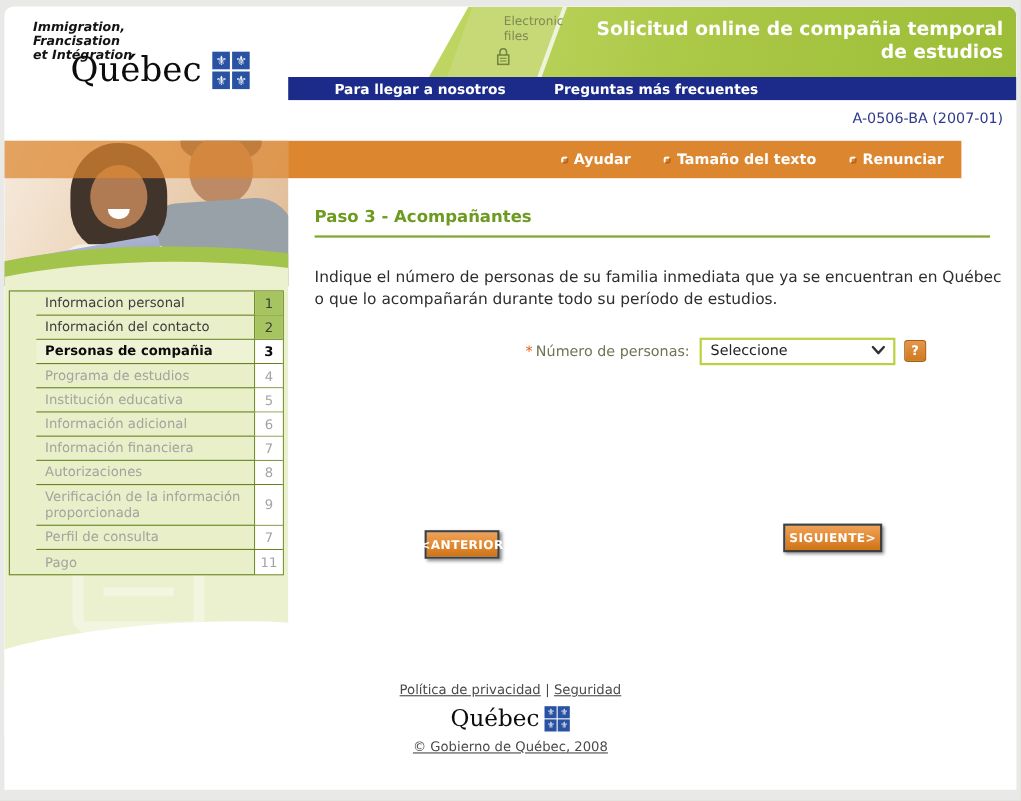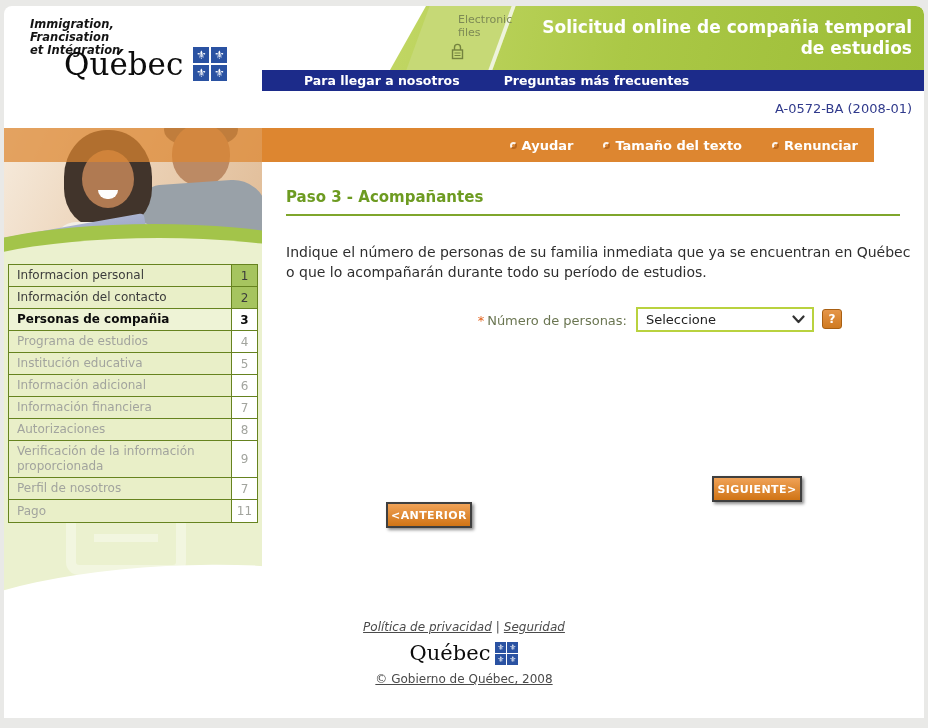--- a/index.html
+++ b/index.html
@@ -66,21 +66,21 @@
   .swoosh-pale{position:absolute;left:-72px;top:110px;width:454px;height:102px;
                border-radius:50%;background:#ebf1cf;}
   .photo-overlay{position:absolute;left:0;top:0;width:100%;height:34px;background:rgba(221,134,48,.72);}
 
   
   .sidebar{position:absolute;left:0;top:254px;width:258px;height:362px;background:#ebf1cf;}
   .side-swoosh{position:absolute;left:-70px;bottom:-56px;width:470px;height:112px;
                border-radius:50%;background:#fff;transform:rotate(-3deg);}
   .lock-wm{position:absolute;left:52px;top:150px;opacity:.55;}
   .steps{position:absolute;left:4px;top:4px;width:250px;border:1px solid #66831f;background:#e9efc8;}
-  .srow{display:flex;border-bottom:1px solid #66831f;min-height:22px;cursor:pointer;}
+  .srow{display:flex;border-bottom:1px solid #66831f;min-height:22px;cursor:pointer;margin-left:24px;}
   .srow:last-child{border-bottom:none;}
   .slabel{flex:1;padding:3px 4px 3px 8px;font-size:12px;line-height:15px;color:#3c3c3c;
           border-right:1px solid #66831f;display:flex;align-items:center;}
   .snum{width:25px;display:flex;align-items:center;justify-content:center;
         font-size:12px;color:#3c3c3c;background:#fff;}
   .srow.done .snum{background:#a6c45f;}
   .srow.current .slabel{font-weight:bold;color:#0c0c0c;background:#eef3d6;}
   .srow.current .snum{font-weight:bold;color:#0c0c0c;}
   .srow.todo .slabel,.srow.todo .snum{color:#a2a49e;}
 
@@ -95,27 +95,27 @@
           border:2px solid #b9d23f;display:flex;align-items:center;justify-content:space-between;
           padding:0 7px 0 8px;font-size:13px;color:#222;cursor:pointer;}
   .help-btn{position:absolute;left:818px;top:303px;width:20px;height:20px;
             background:linear-gradient(#e5964a,#cf7a20);border:1px solid #a85f12;border-radius:3px;
             color:#fff;font-weight:bold;font-size:12px;display:flex;align-items:center;
             justify-content:center;cursor:pointer;}
   .btn{position:absolute;height:26px;border:2px solid #3f3f3f;
        background:linear-gradient(#f0a257,#d07415);color:#fff;font-weight:bold;font-size:11px;
        letter-spacing:.4px;box-shadow:2px 2px 3px rgba(0,0,0,.45);display:flex;
        align-items:center;justify-content:center;cursor:pointer;font-family:inherit;}
-  .btn-prev{left:382px;top:496px;width:86px;}
+  .btn-prev{left:382px;top:476px;width:68px;}
   .btn-next{left:708px;top:470px;width:90px;}
 
   
   .footer{position:absolute;left:0;top:614px;width:920px;text-align:center;}
   .f-links{font-size:12px;color:#4a4a4a;}
-  .f-links a{color:#4a4a4a;text-decoration:underline;cursor:pointer;font-style:italic;}
+  .f-links a{color:#4a4a4a;text-decoration:underline;cursor:pointer;}
   .f-sep{margin:0 4px;}
   .f-logo{margin-top:7px;display:flex;justify-content:center;align-items:center;}
   .f-wordmark{font-family:"DejaVu Serif","Liberation Serif",serif;font-size:21px;color:#0c0c0c;}
   .f-flag{display:grid;grid-template-columns:11px 11px;grid-gap:1px;margin-left:5px;}
   .f-flag .sq{width:11px;height:11px;background:#2a52a2;color:#fff;font-size:8px;
               line-height:11px;text-align:center;}
   .f-copy{margin-top:7px;font-size:12px;}
   .f-copy a{color:#4a4a4a;text-decoration:underline;cursor:pointer;}
 </style>
 </head>
@@ -153,21 +153,21 @@
           <line x1="4.5" y1="12.5" x2="10.5" y2="12.5" stroke="#74833e" stroke-width="1"></line>
         </svg>
       </span>
       <div class="banner-title">Solicitud online de compañia temporal de estudios</div>
     </div>
 
     <div class="navbar">
       <span class="nav-link first">Para llegar a nosotros</span>
       <span class="nav-link second">Preguntas más frecuentes</span>
     </div>
-    <div class="refnum">A-0572-BA (2008-01)</div>
+    <div class="refnum">A-0506-BA (2007-01)</div>
 
     <div class="toolbar">
       <span class="tool-link">
         <span class="bullet"></span>
         <span>Ayudar</span>
       </span>
       <span class="tool-link">
         <span class="bullet"></span>
         <span>Tamaño del texto</span>
       </span>
@@ -231,21 +231,21 @@
         </div>
         <div class="srow todo">
           <span class="slabel">Autorizaciones</span>
           <span class="snum">8</span>
         </div>
         <div class="srow todo">
           <span class="slabel">Verificación de la información proporcionada</span>
           <span class="snum">9</span>
         </div>
         <div class="srow todo">
-          <span class="slabel">Perfil de nosotros</span>
+          <span class="slabel">Perfil de consulta</span>
           <span class="snum">7</span>
         </div>
         <div class="srow todo">
           <span class="slabel">Pago</span>
           <span class="snum">11</span>
         </div>
       </div>
       <div class="side-swoosh"></div>
     </div>
 

